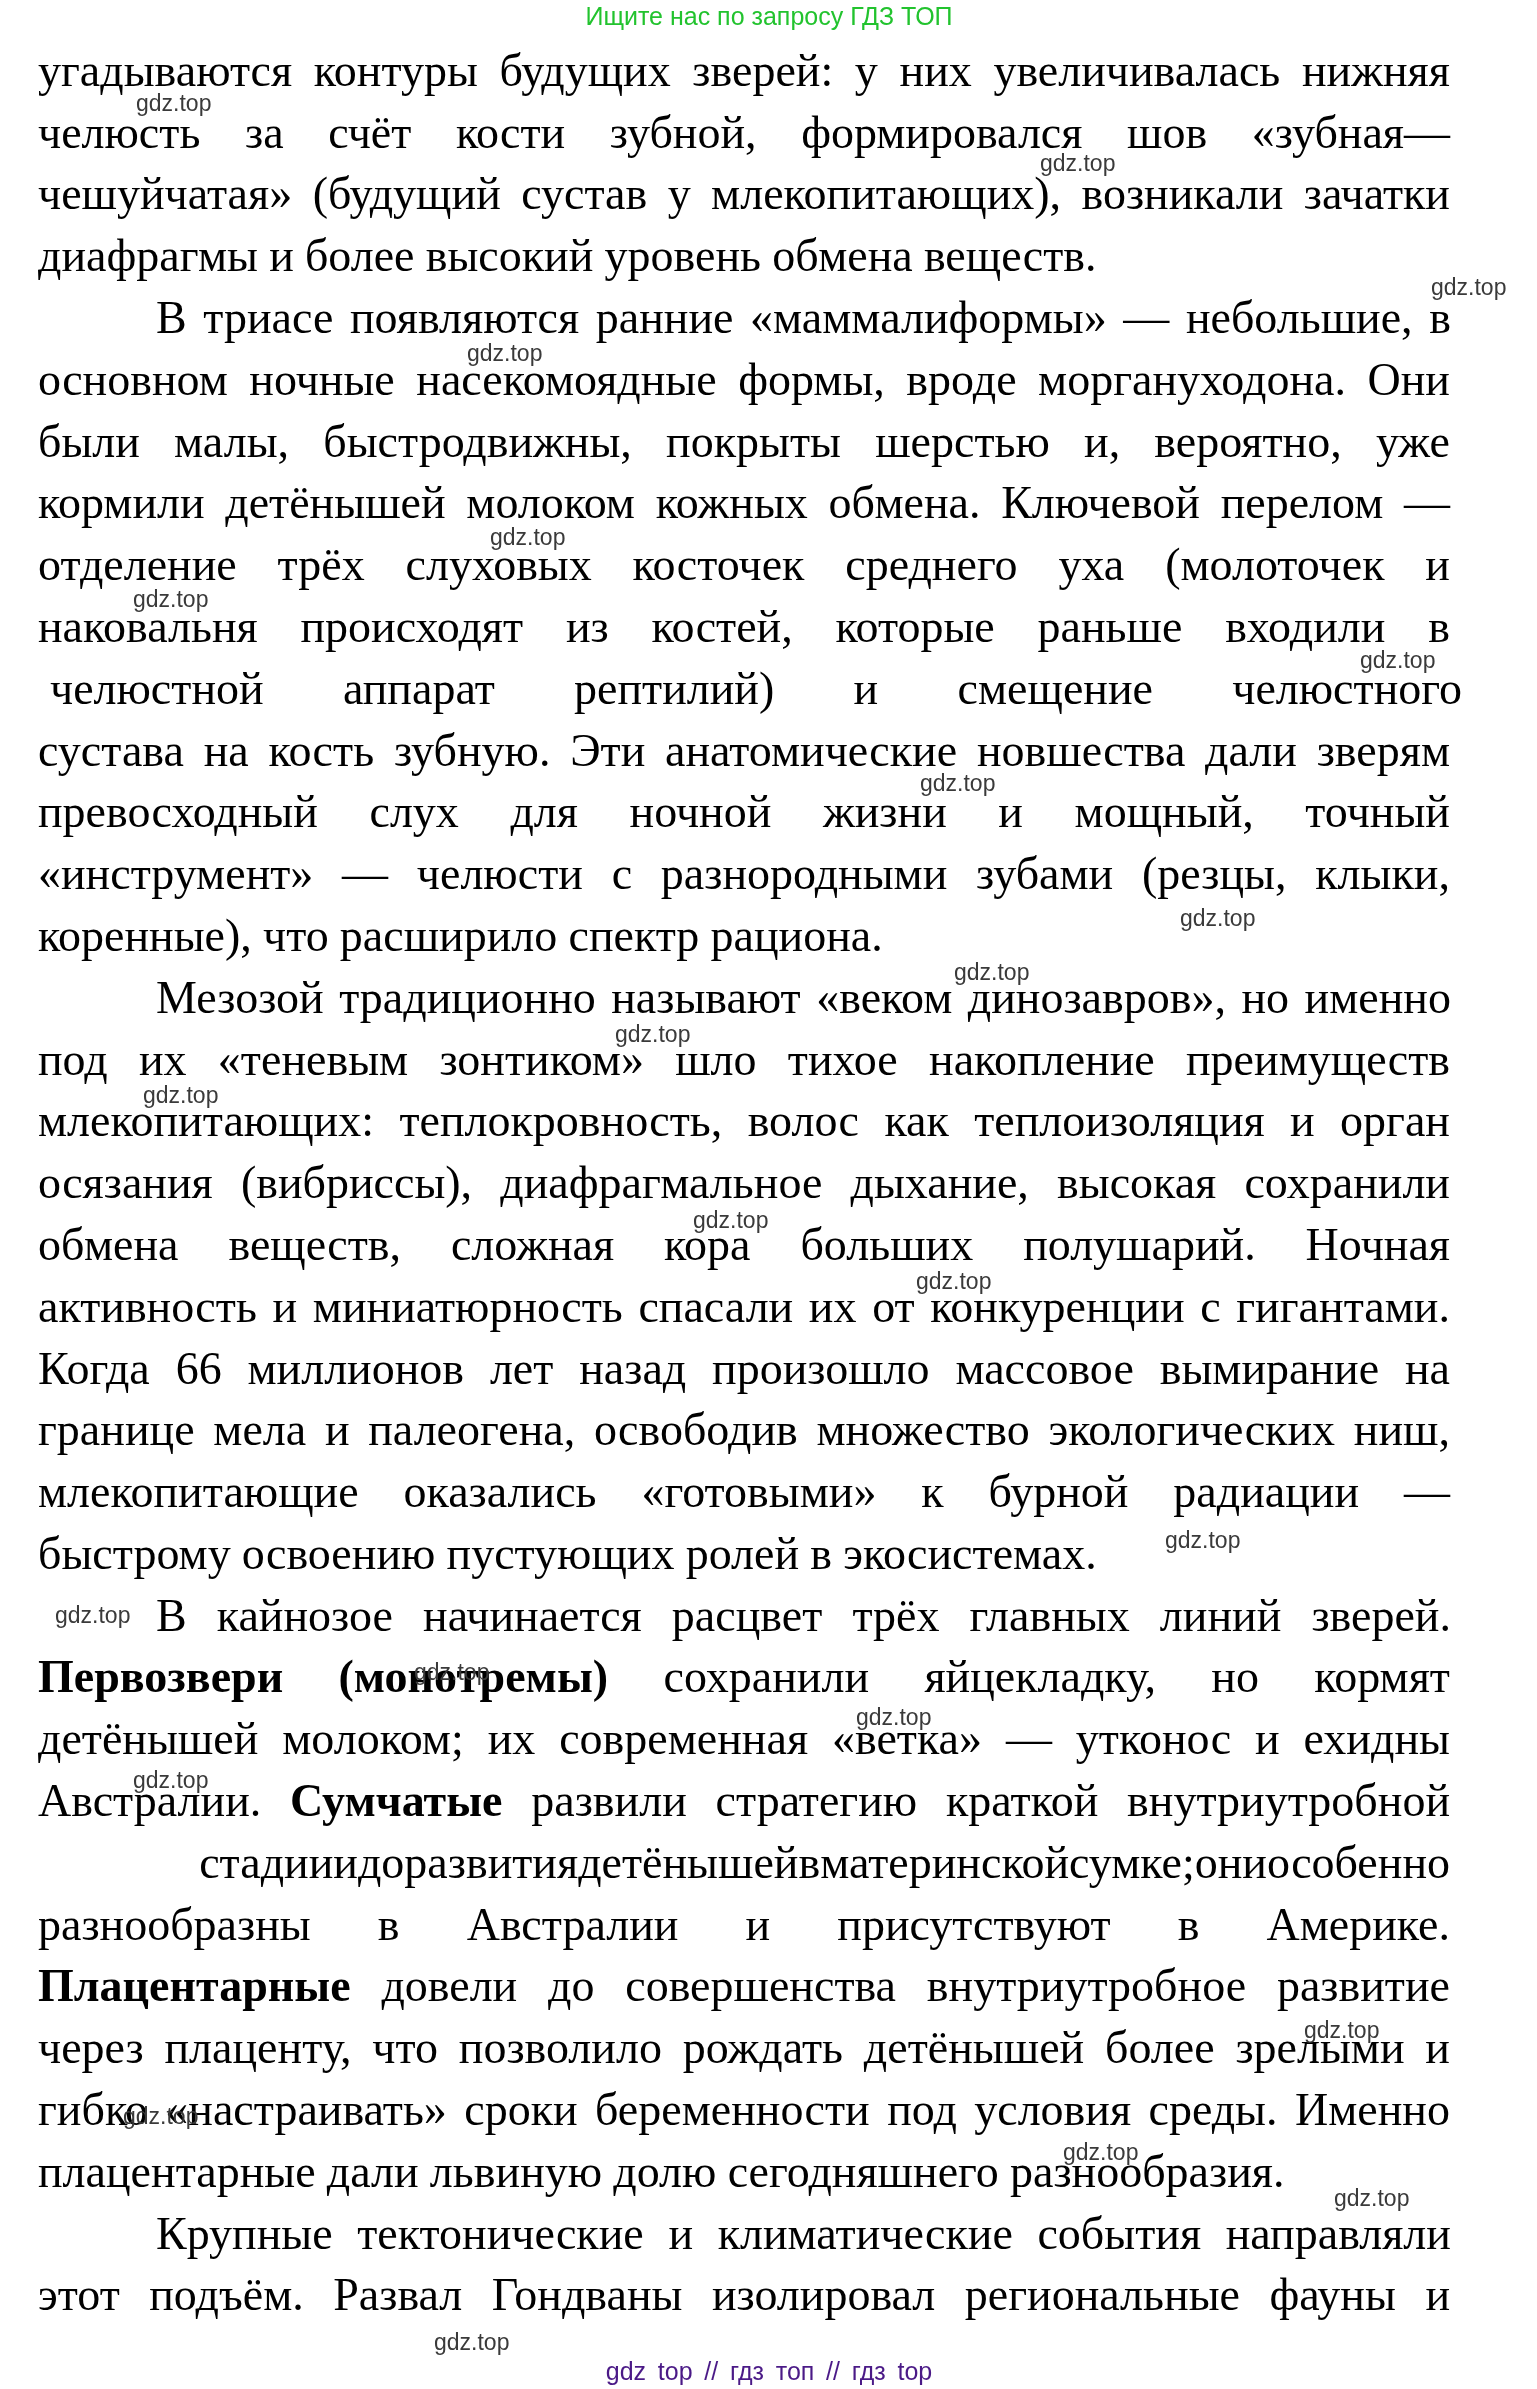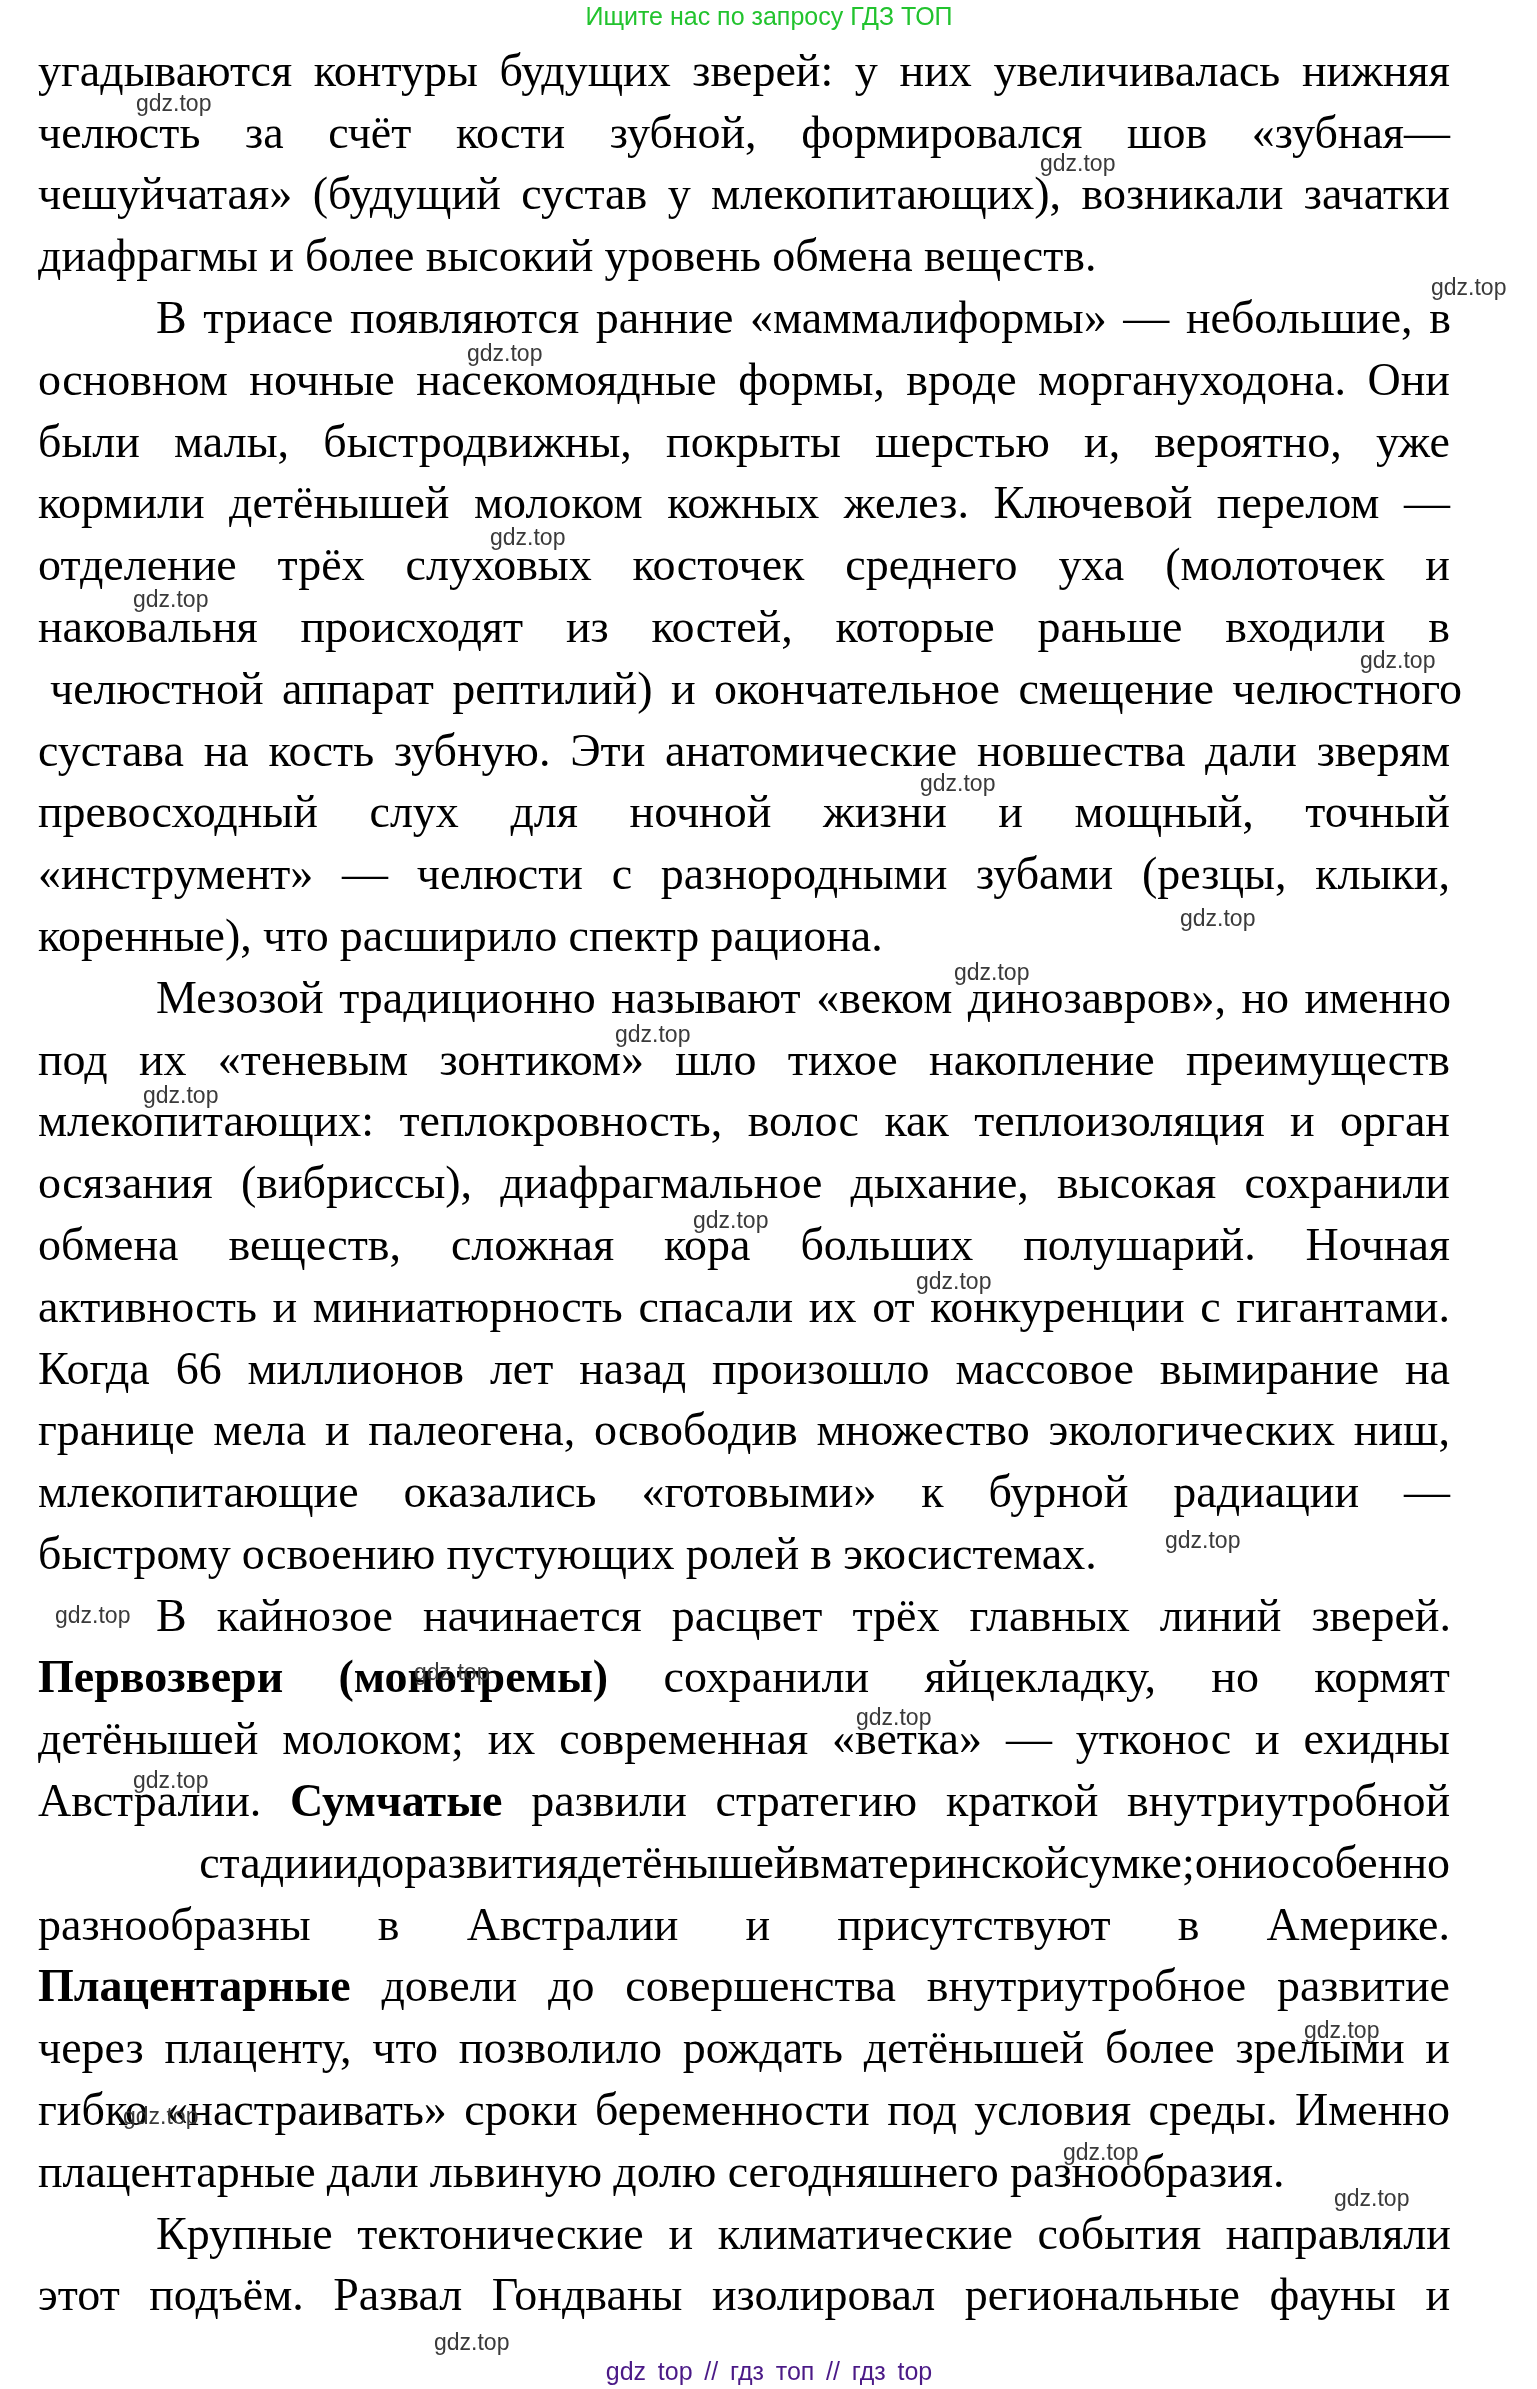--- a/index.html
+++ b/index.html
@@ -104,21 +104,21 @@
       <span class="w">шерстью</span>
       <span class="w">и,</span>
       <span class="w">вероятно,</span>
       <span class="w">уже</span>
     </div>
   <div class="line" style="top: 476px;">
       <span class="w">кормили</span>
       <span class="w">детёнышей</span>
       <span class="w">молоком</span>
       <span class="w">кожных</span>
-      <span class="w">желез.</span>
+      <span class="w">обмена.</span>
       <span class="w">Ключевой</span>
       <span class="w">перелом</span>
       <span class="w">—</span>
     </div>
   <div class="line" style="top: 538px;">
       <span class="w">отделение</span>
       <span class="w">трёх</span>
       <span class="w">слуховых</span>
       <span class="w">косточек</span>
       <span class="w">среднего</span>
@@ -134,21 +134,20 @@
       <span class="w">которые</span>
       <span class="w">раньше</span>
       <span class="w">входили</span>
       <span class="w">в</span>
     </div>
   <div class="line" style="top: 662px; margin-left: 12px;">
       <span class="w">челюстной</span>
       <span class="w">аппарат</span>
       <span class="w">рептилий)</span>
       <span class="w">и</span>
-      <span class="w">окончательное</span>
       <span class="w">смещение</span>
       <span class="w">челюстного</span>
     </div>
   <div class="line" style="top: 724px;">
       <span class="w">сустава</span>
       <span class="w">на</span>
       <span class="w">кость</span>
       <span class="w">зубную.</span>
       <span class="w">Эти</span>
       <span class="w">анатомические</span>

